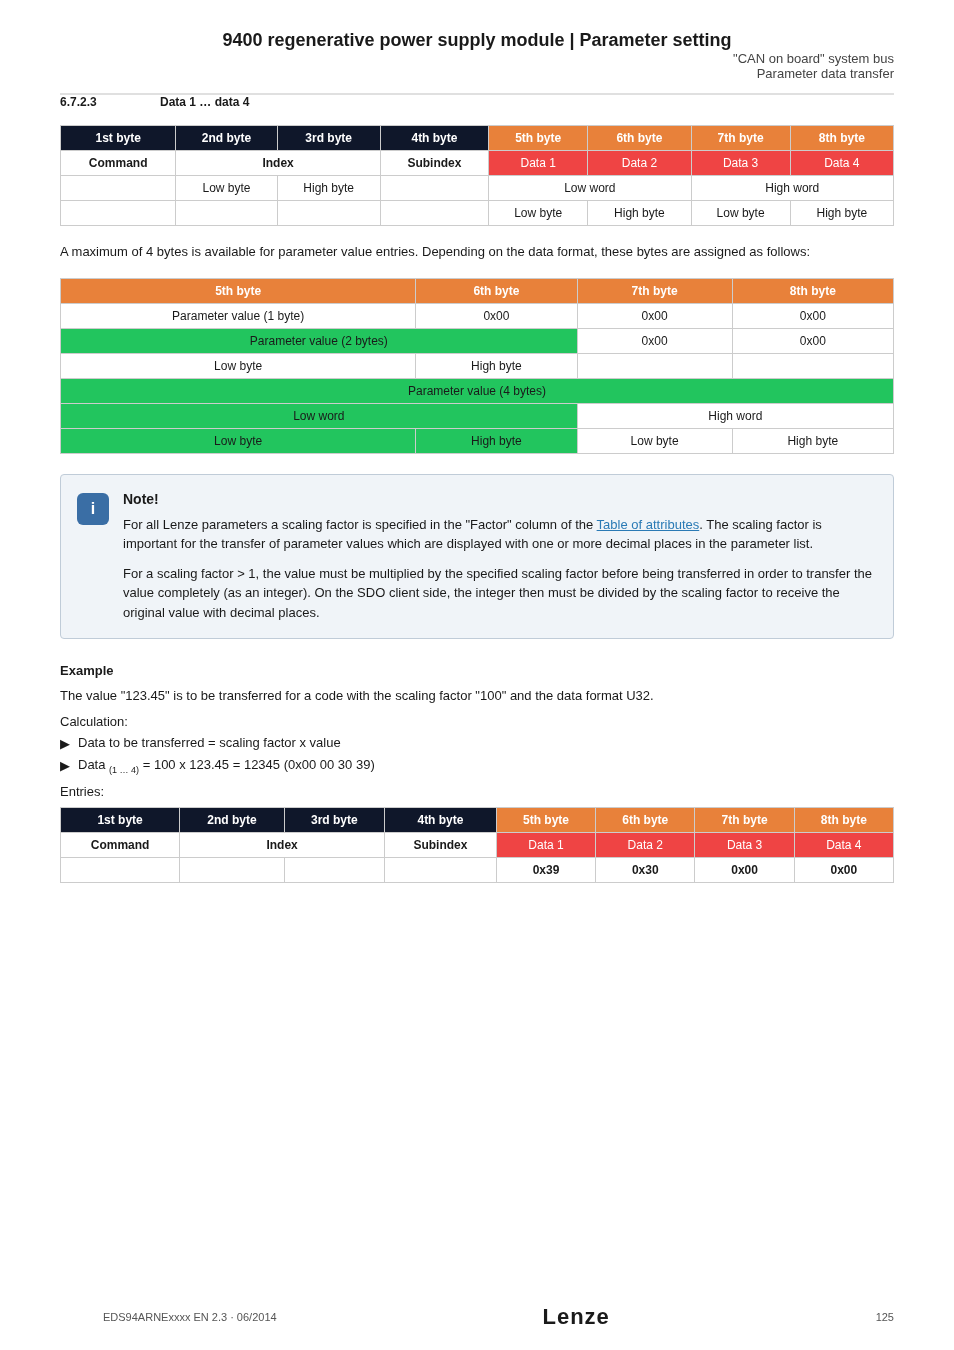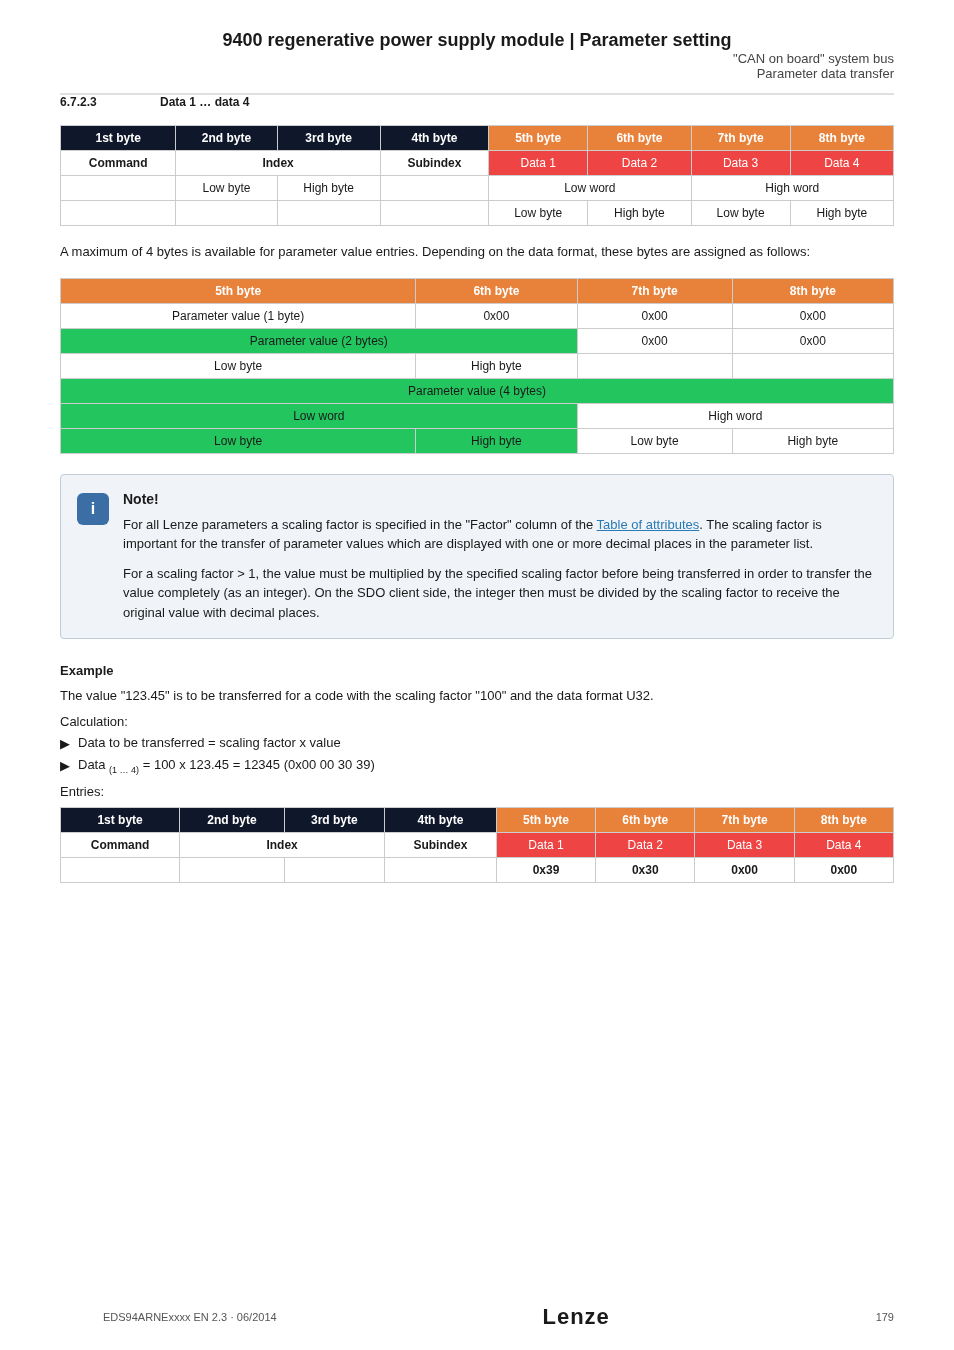--- a/index.html
+++ b/index.html
@@ -358,14 +358,14 @@
         </tr>
       </tbody>
     </table>
   </div>
 
 </div>
 
 <div class="footer">
   <span>EDS94ARNExxxx EN 2.3 · 06/2014</span>
   <span class="footer-logo">Lenze</span>
-  <span>179</span>
+  <span>125</span>
 </div>
 
 </body></html>

